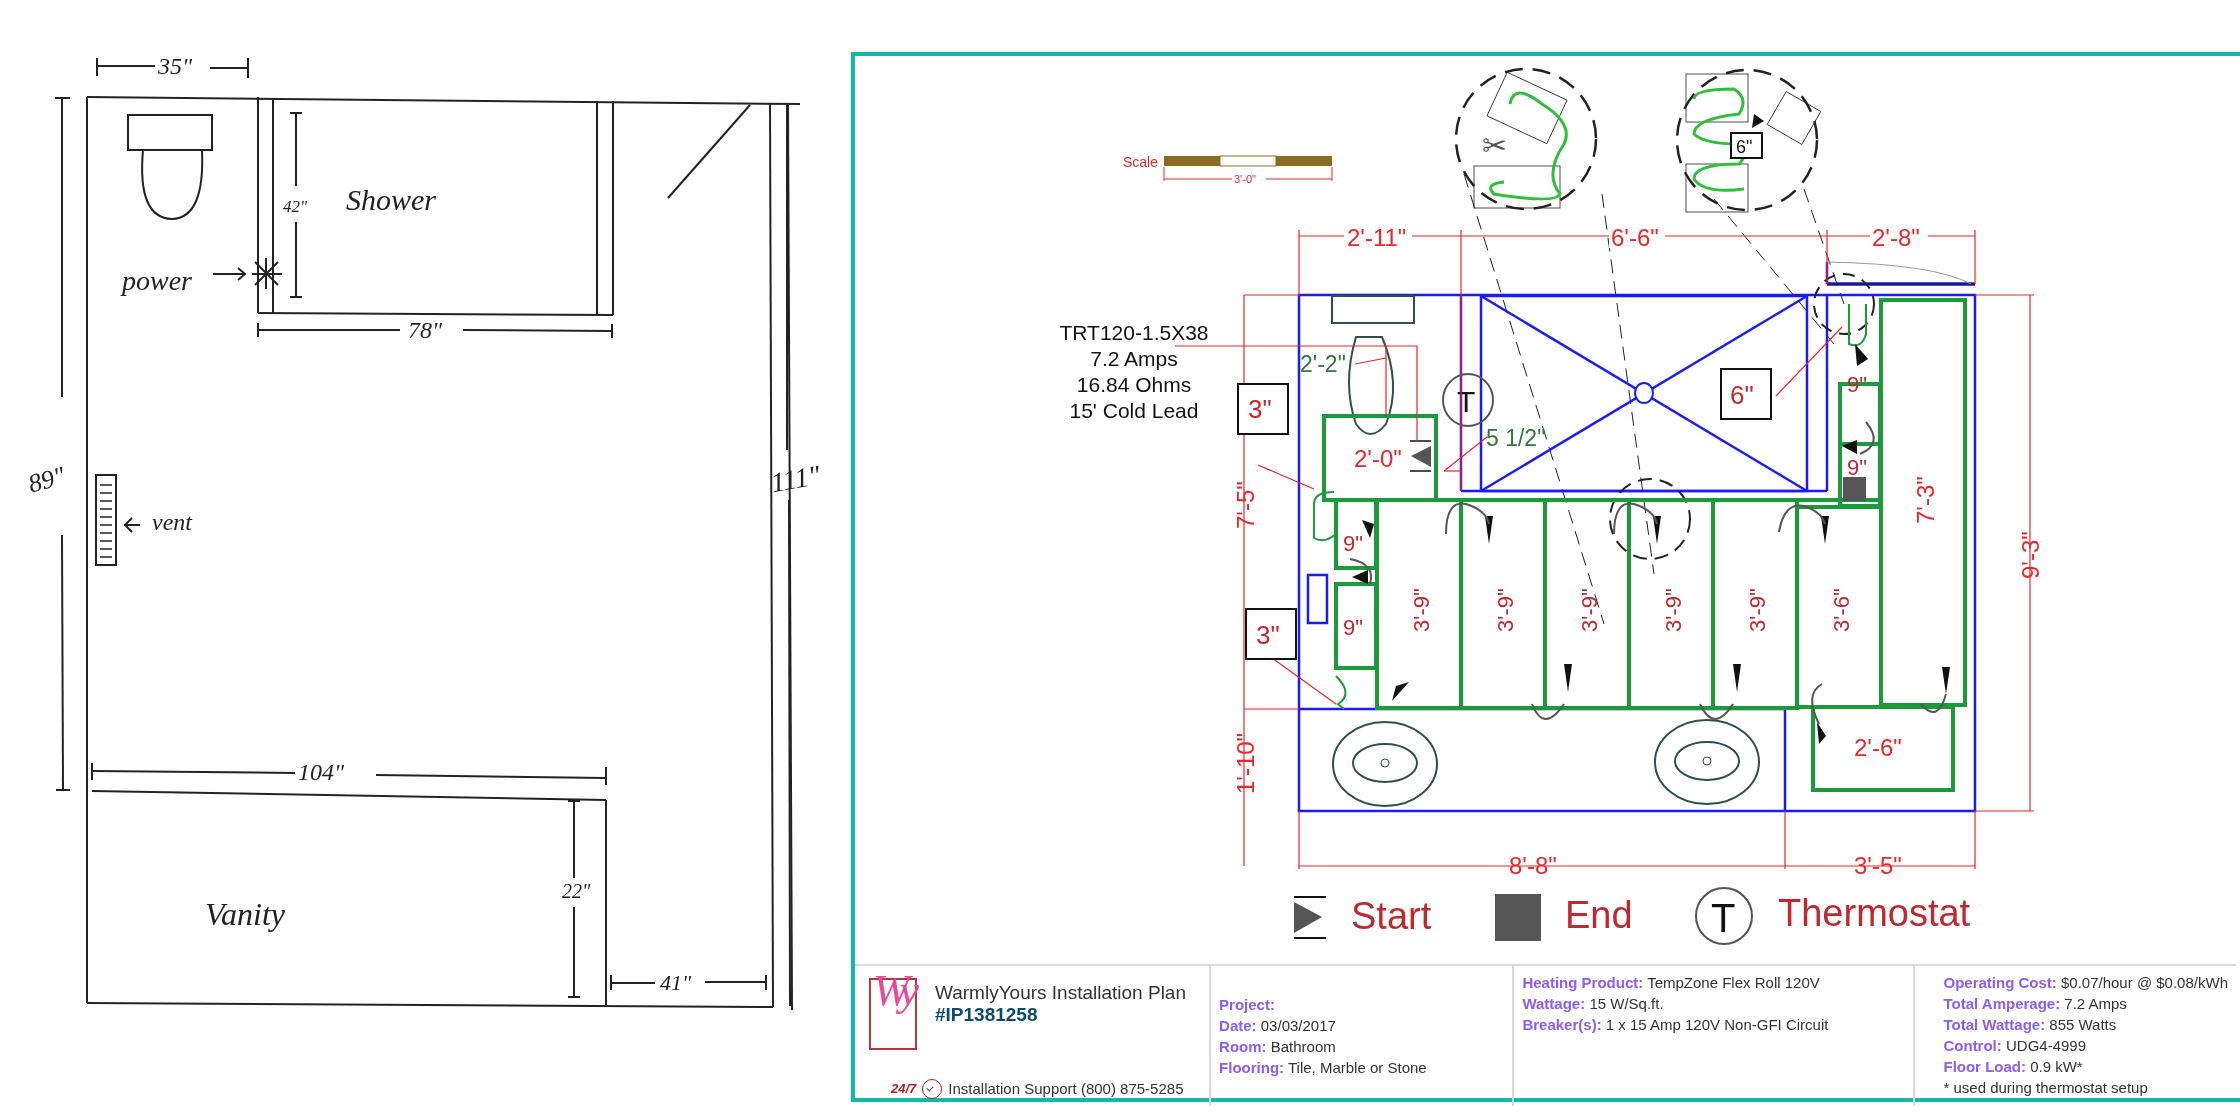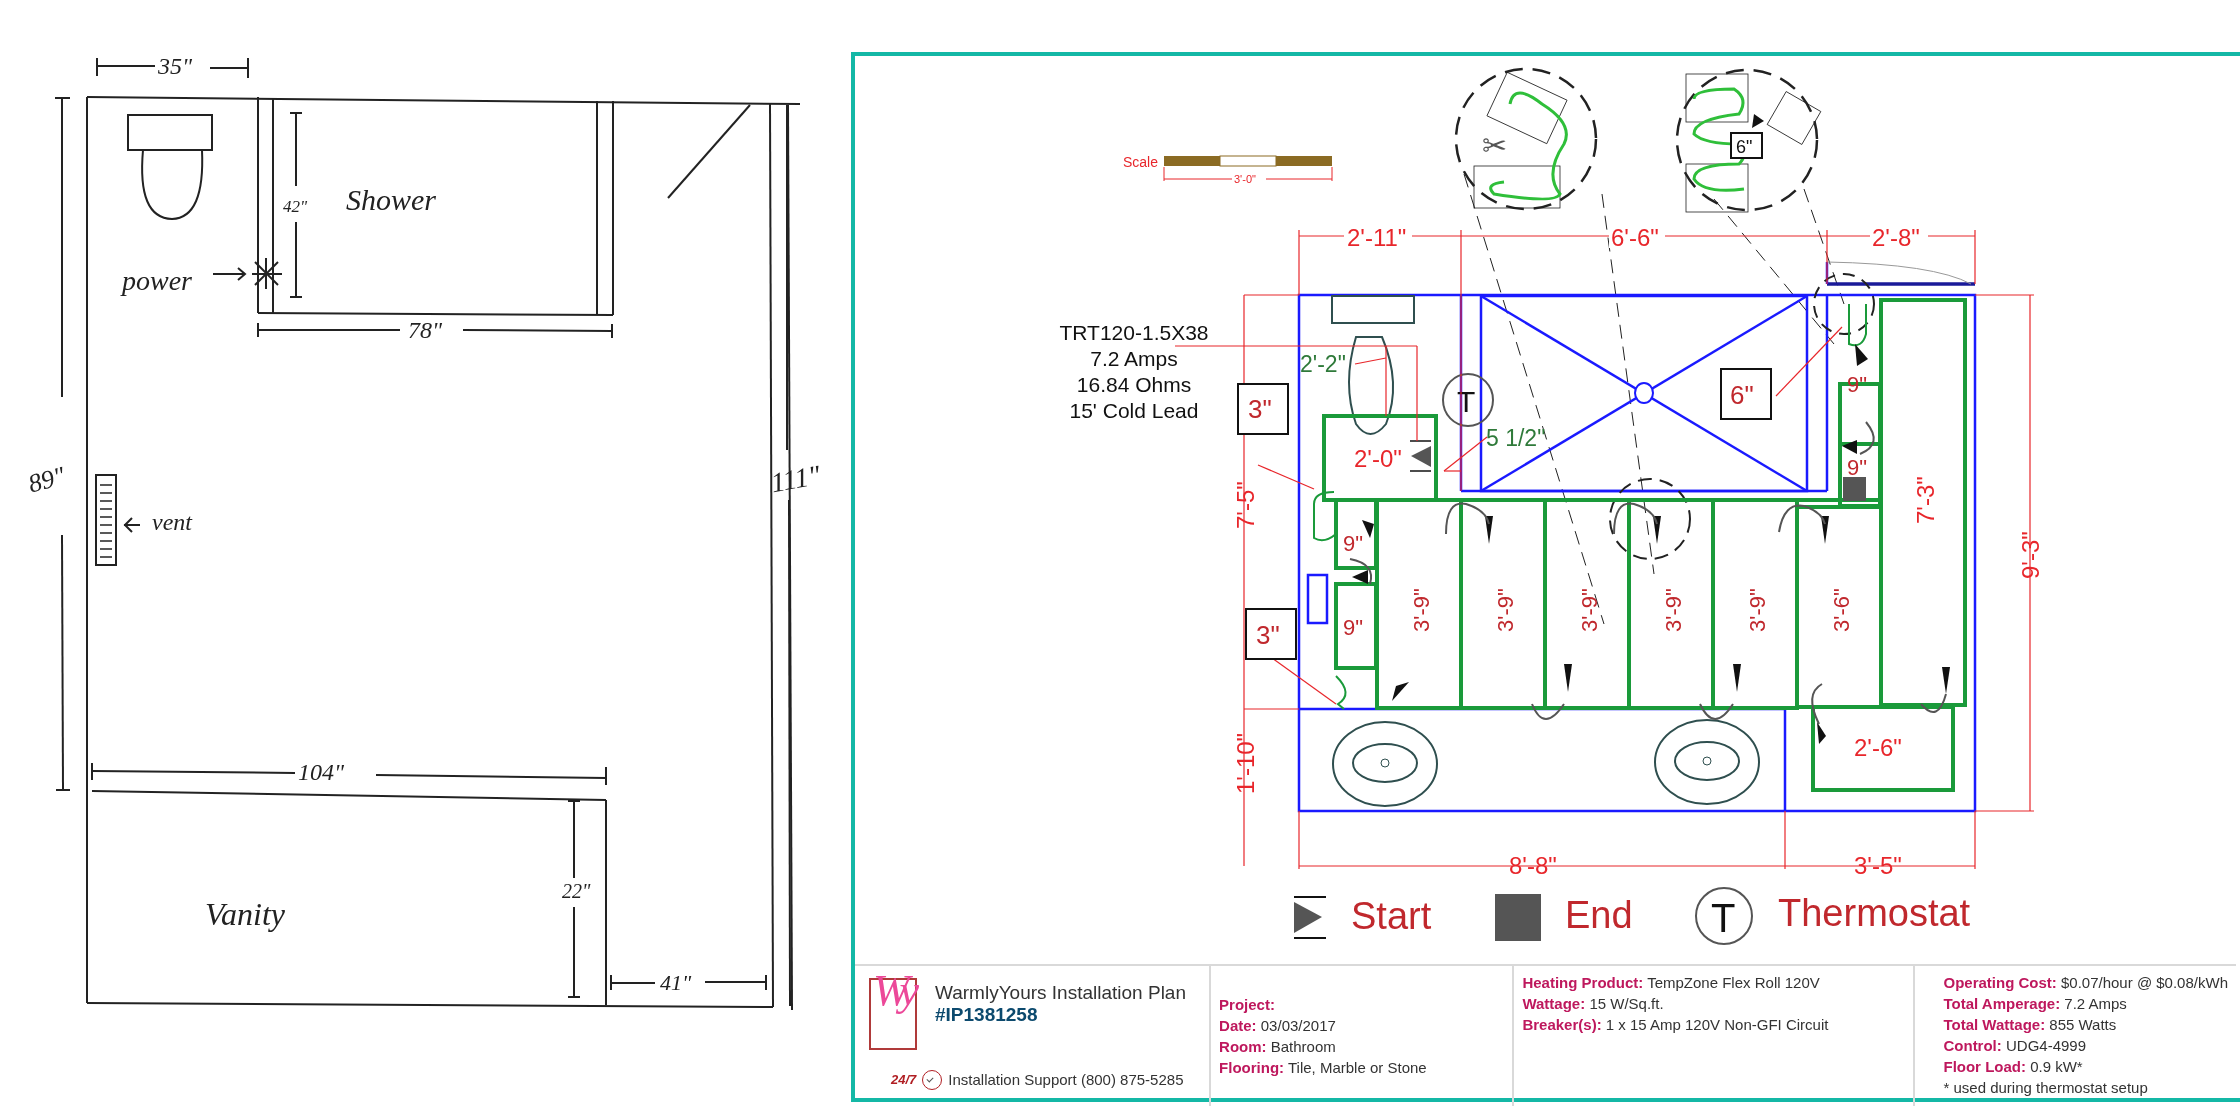--- a/index.html
+++ b/index.html
@@ -3,30 +3,30 @@
 <meta charset="utf-8">
 <style>
   html, body { margin: 0; padding: 0; background: #ffffff; }
   body { width: 2240px; height: 1119px; position: relative; overflow: hidden; font-family: "Liberation Sans", sans-serif; }
   #sketch { position: absolute; left: 0; top: 0; width: 840px; height: 1119px; }
   #plan-frame { position: absolute; left: 851px; top: 52px; width: 1646px; height: 1050px; border: 4px solid #14b8a6; box-sizing: border-box; background: #fff; }
   #plan-svg { position: absolute; left: 0; top: 0; width: 1385px; height: 910px; }
   .title-block { position: absolute; left: 0; top: 908px; width: 1381px; height: 140px; border-top: 2px solid #d9d9d9; display: flex; }
   .tb-cell { border-right: 2px solid #d9d9d9; box-sizing: border-box; padding: 8px 8px; font-size: 15px; color: #333; line-height: 21px; }
   .tb-cell:last-child { border-right: none; }
-  .tb-cell b { color: #be185d; }
+  .tb-cell b { color: #8b5cf6; }
   .cell-logo { width: 364px; position: relative; }
   .cell-project { width: 310px; padding-top: 28px; }
   .cell-product { width: 410px; padding-top: 6px; }
   .cell-ops { flex: 1; padding-top: 6px; margin-left: 20px; }
   .logo-box { position: absolute; left: 14px; top: 12px; width: 44px; height: 68px; border: 2px solid #b03a3a; }
   .logo-mark { position: absolute; left: 18px; top: 14px; font-family: "Liberation Serif", serif; font-style: italic; font-size: 44px; color: #ec4899; letter-spacing: -6px; }
   .logo-title { position: absolute; left: 80px; top: 16px; width: 280px; text-align: left; font-size: 19px; color: #333; line-height: 22px; }
   .logo-title .num { font-weight: bold; font-size: 19px; color: #0c4a6e; display: block; }
-  .support { position: absolute; left: 36px; top: 103px; font-size: 15px; color: #333; display: flex; align-items: center; gap: 6px; }
+  .support { position: absolute; left: 36px; top: 112px; font-size: 15px; color: #333; display: flex; align-items: center; gap: 6px; }
   .support .b247 { color: #b01e23; font-weight: bold; font-style: italic; font-size: 13px; }
   .clock { width: 20px; height: 20px; border: 1.5px solid #b01e23; border-radius: 50%; box-sizing: border-box; position: relative; }
   .clock::after { content: ""; position: absolute; left: 4px; top: 6px; width: 5px; height: 3px; border-left: 1.5px solid #555; border-bottom: 1.5px solid #555; transform: rotate(-45deg); }
   .row { white-space: nowrap; }
 </style>
 </head>
 <body>
 
 <svg id="sketch" viewBox="0 0 840 1119" xmlns="http://www.w3.org/2000/svg">
   <g fill="none" stroke="#222" stroke-width="2">

